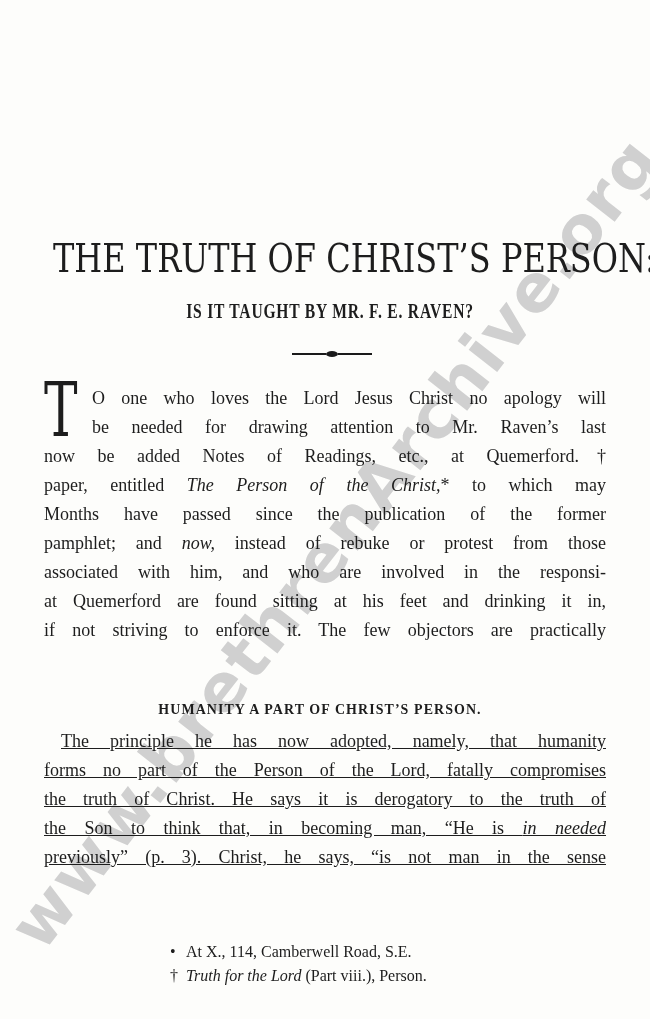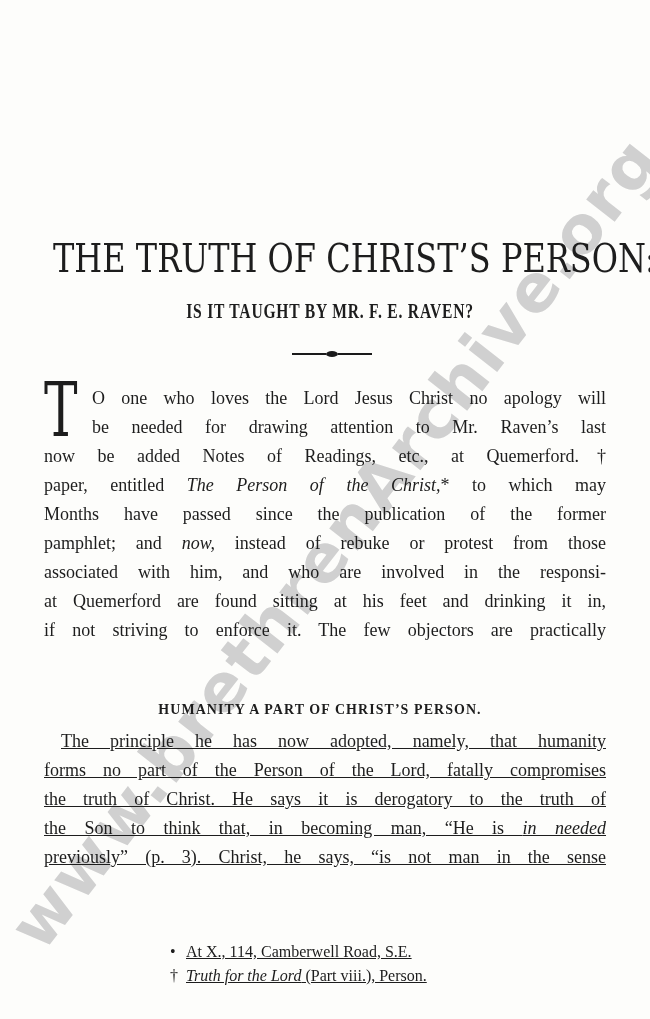--- a/index.html
+++ b/index.html
@@ -54,21 +54,21 @@
   }
   .sect-heading{
     position:absolute;top:701px;left:-5px;width:650px;text-align:center;
     font-size:15.5px;line-height:1;font-weight:bold;letter-spacing:1.2px;white-space:nowrap;
     transform:scaleX(.90);transform-origin:50% 50%;
   }
   .footnotes{
     position:absolute;top:940px;left:170px;
     font-size:16px;line-height:23.5px;
   }
-  .fn-row{white-space:nowrap;text-decoration:underline;}
+  .fn-row{white-space:nowrap;}
   .fn-marker{display:inline-block;width:16px;}
 </style>
 </head>
 <body>
 
 <div class="page">
 
   <div class="watermark" style="color: rgb(208, 208, 208);">www.brethrenArchive.org</div>
 
   <div class="content">

